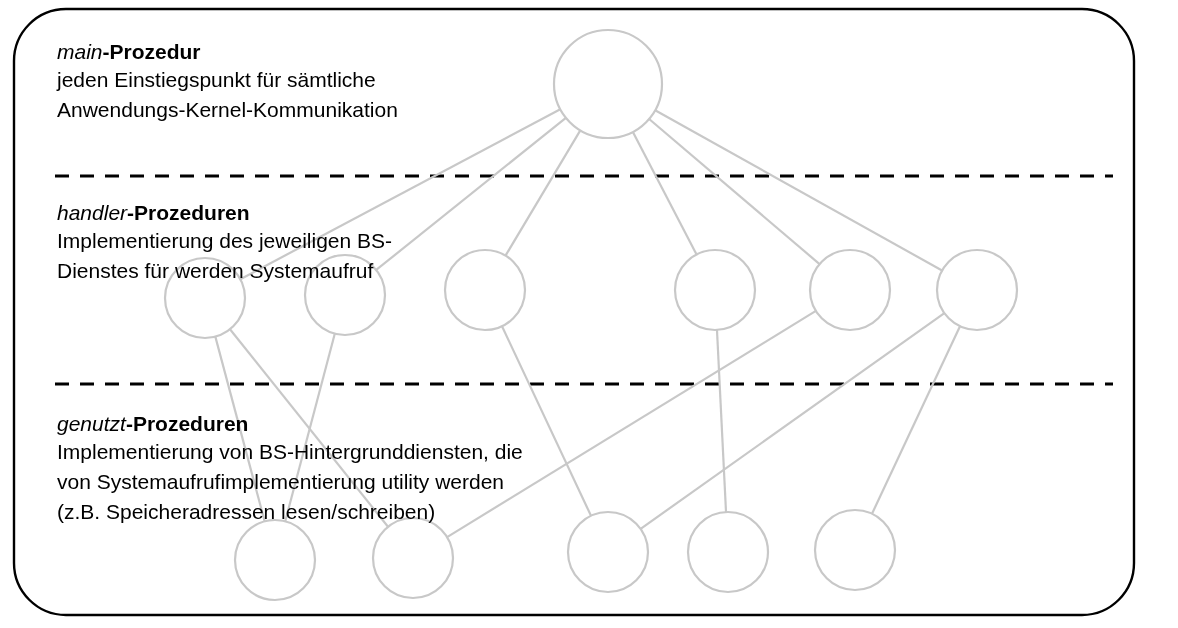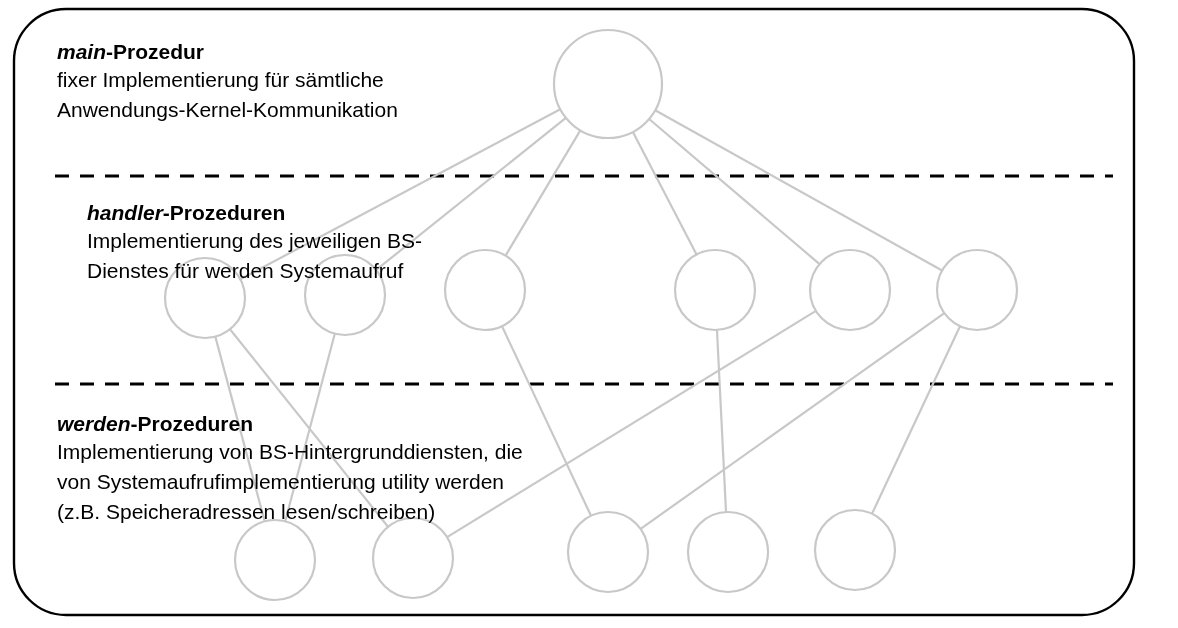--- a/index.html
+++ b/index.html
@@ -30,31 +30,31 @@
   }
   .block-heading {
     font-size: 21px;
     font-weight: bold;
     color: #000000;
     line-height: 27px;
     white-space: nowrap;
   }
   .block-heading .term {
     font-style: italic;
-    font-weight: bold;
+    font-weight: normal;
   }
   .block-body {
     font-size: 21px;
     font-weight: normal;
     color: #000000;
     line-height: 30px;
     white-space: pre-line;
   }
   #block-main { left: 57px; top: 38px; }
-  #block-handler { left: 57px; top: 199px; margin-left: 30px; }
+  #block-handler { left: 57px; top: 199px; }
   #block-utility { left: 57px; top: 410px; }
 </style>
 </head>
 <body>
 
 <div id="stage">
 
   <svg id="diagram-svg" viewBox="0 0 1178 628">
     <rect id="frame-rect" fill="none" stroke="#000000" stroke-width="2.4" x="14" y="9" width="1120" height="606" rx="52" ry="52"></rect>
     <g id="divider-layer">
@@ -90,34 +90,34 @@
         <circle cx="608" cy="552" r="40" fill="none" stroke="#c8c8c8" stroke-width="2.2"></circle>
         <circle cx="728" cy="552" r="40" fill="none" stroke="#c8c8c8" stroke-width="2.2"></circle>
         <circle cx="855" cy="550" r="40" fill="none" stroke="#c8c8c8" stroke-width="2.2"></circle>
       </g>
   </svg>
 
   <div class="text-block" id="block-main">
     <div class="block-heading">
       <span class="term">main</span><span>-Prozedur</span>
     </div>
-    <div class="block-body">fixer Implementierung für sämtliche
+    <div class="block-body">jeden Einstiegspunkt für sämtliche
 Anwendungs-Kernel-Kommunikation</div>
   </div>
 
   <div class="text-block" id="block-handler">
     <div class="block-heading">
       <span class="term">handler</span><span>-Prozeduren</span>
     </div>
     <div class="block-body">Implementierung des jeweiligen BS-
 Dienstes für werden Systemaufruf</div>
   </div>
 
   <div class="text-block" id="block-utility">
     <div class="block-heading">
-      <span class="term">werden</span><span>-Prozeduren</span>
+      <span class="term">genutzt</span><span>-Prozeduren</span>
     </div>
     <div class="block-body">Implementierung von BS-Hintergrunddiensten, die
 von Systemaufrufimplementierung utility werden
 (z.B. Speicheradressen lesen/schreiben)</div>
   </div>
 
 </div>
 
 </body></html>

